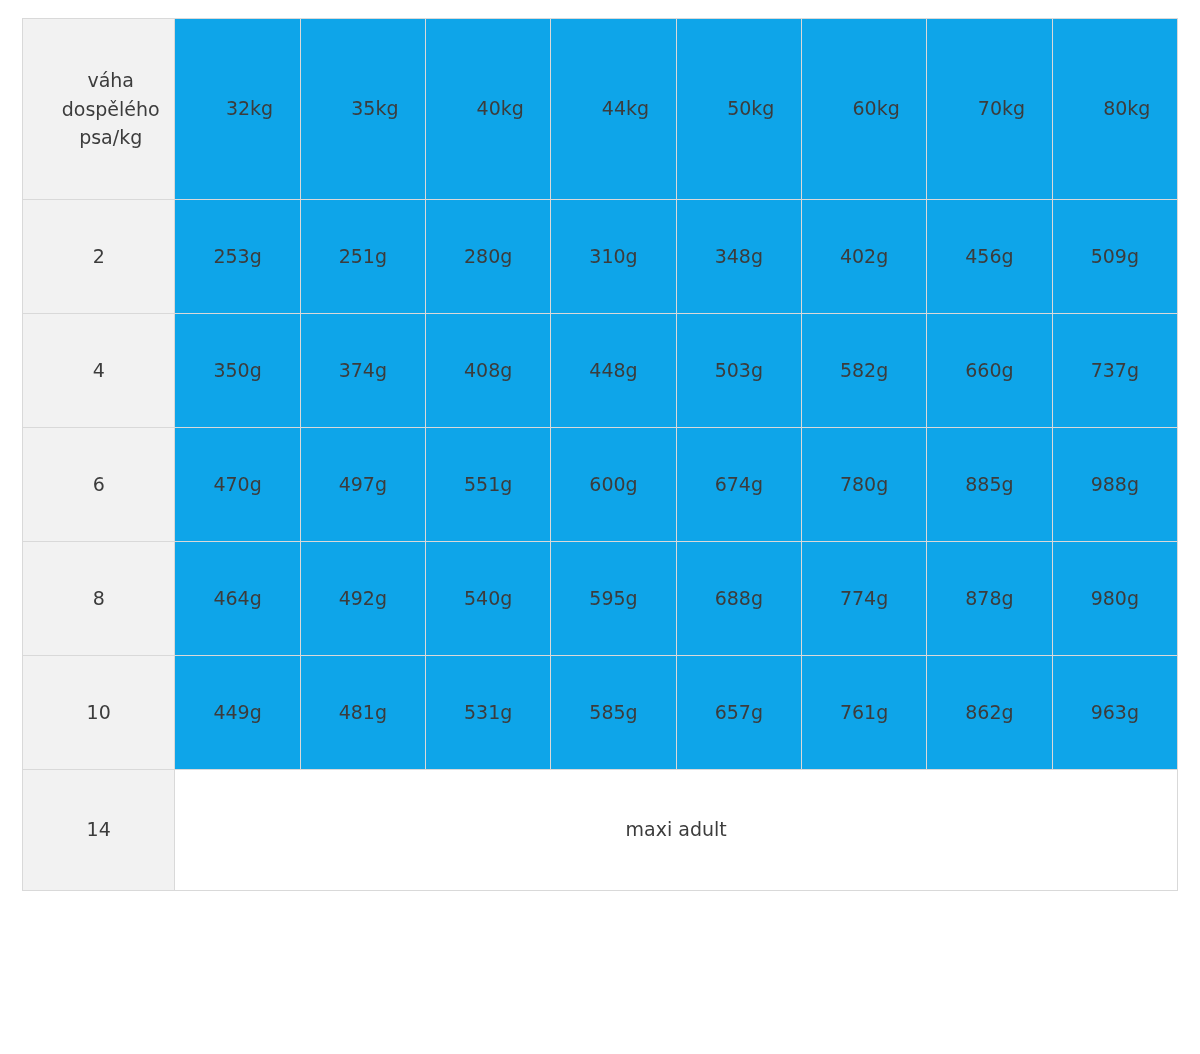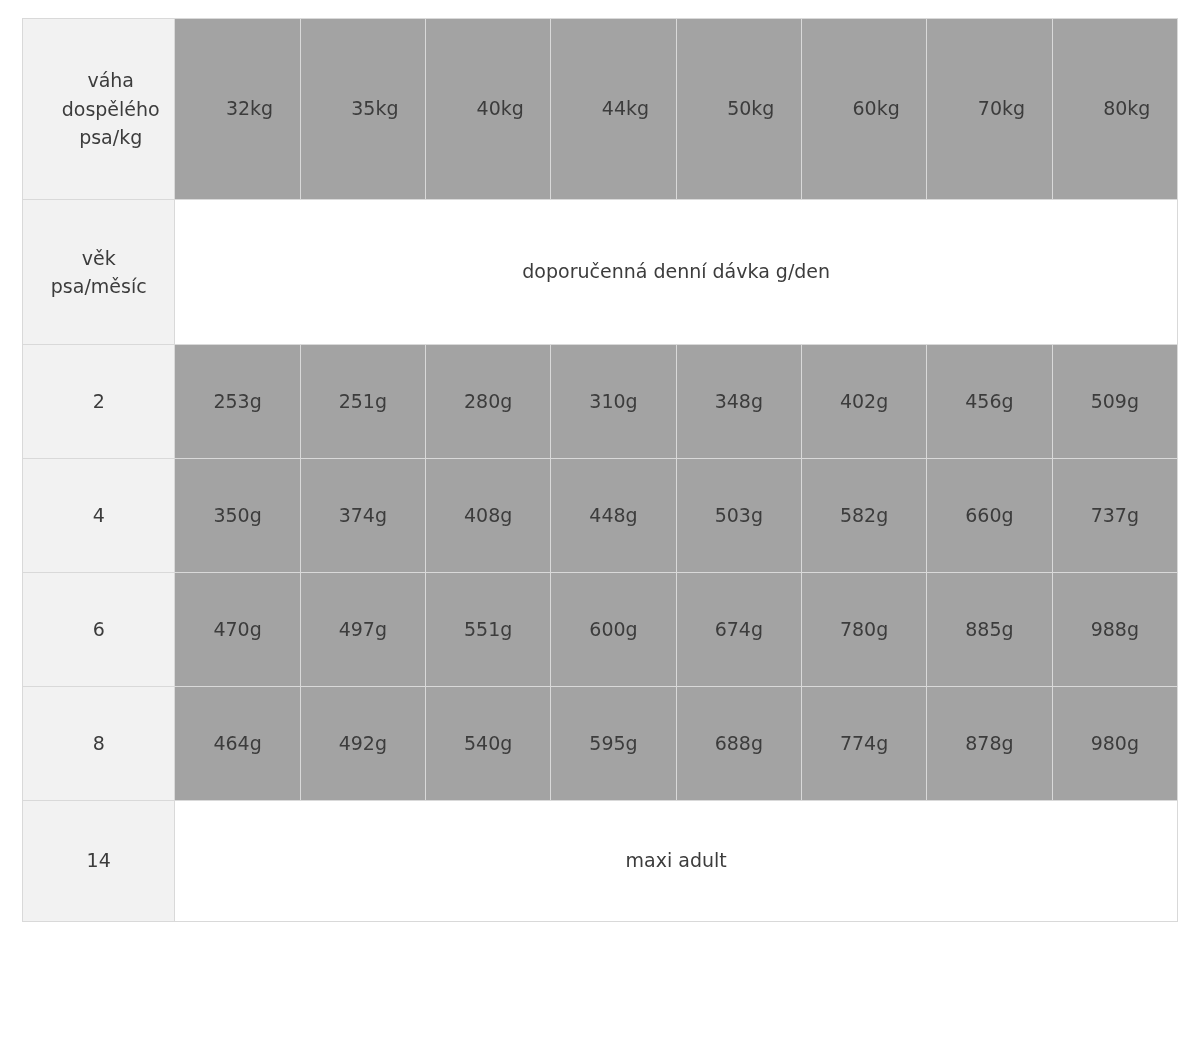--- a/index.html
+++ b/index.html
@@ -39,21 +39,21 @@
   }
   td.head-label {
     background: #f2f2f2;
     width: 152px;
   }
   td.row-label {
     background: #f2f2f2;
     width: 152px;
   }
   td.data {
-    background: #a3a3a3;
+    background: #0ea5e9;
   }
   tr.hdr-weight td { height: 168px; padding-left: 28px; }
   tr.hdr-age td { height: 132px; }
   tr.data-row td { height: 101px; }
   tr.last-row td { height: 108px; }
   td.span-note {
     background: #ffffff;
     font-size: 19px;
     color: #3c3c3c;
   }
@@ -86,27 +86,20 @@
         <td class="data">32kg</td>
         <td class="data">35kg</td>
         <td class="data">40kg</td>
         <td class="data">44kg</td>
         <td class="data">50kg</td>
         <td class="data">60kg</td>
         <td class="data">70kg</td>
         <td class="data">80kg</td>
       </tr>
 
-      <tr class="hdr-age">
-        <td class="head-label">
-          <span class="cell-text multiline">věk</span>
-          <span class="cell-text multiline">psa/měsíc</span>
-        </td>
-        <td class="span-note" colspan="8">doporučenná denní dávka g/den</td>
-      </tr>
 
       <tr class="data-row">
         <td class="row-label">2</td>
         <td class="data">253g</td>
         <td class="data">251g</td>
         <td class="data">280g</td>
         <td class="data">310g</td>
         <td class="data">348g</td>
         <td class="data">402g</td>
         <td class="data">456g</td>
@@ -142,20 +135,31 @@
         <td class="data">464g</td>
         <td class="data">492g</td>
         <td class="data">540g</td>
         <td class="data">595g</td>
         <td class="data">688g</td>
         <td class="data">774g</td>
         <td class="data">878g</td>
         <td class="data">980g</td>
       </tr>
 
+      <tr class="data-row">
+        <td class="row-label">10</td>
+        <td class="data">449g</td>
+        <td class="data">481g</td>
+        <td class="data">531g</td>
+        <td class="data">585g</td>
+        <td class="data">657g</td>
+        <td class="data">761g</td>
+        <td class="data">862g</td>
+        <td class="data">963g</td>
+      </tr>
 
 
       <tr class="last-row">
         <td class="row-label">14</td>
         <td class="span-note" colspan="8">maxi adult</td>
       </tr>
     </tbody>
   </table>
 </div>
 

